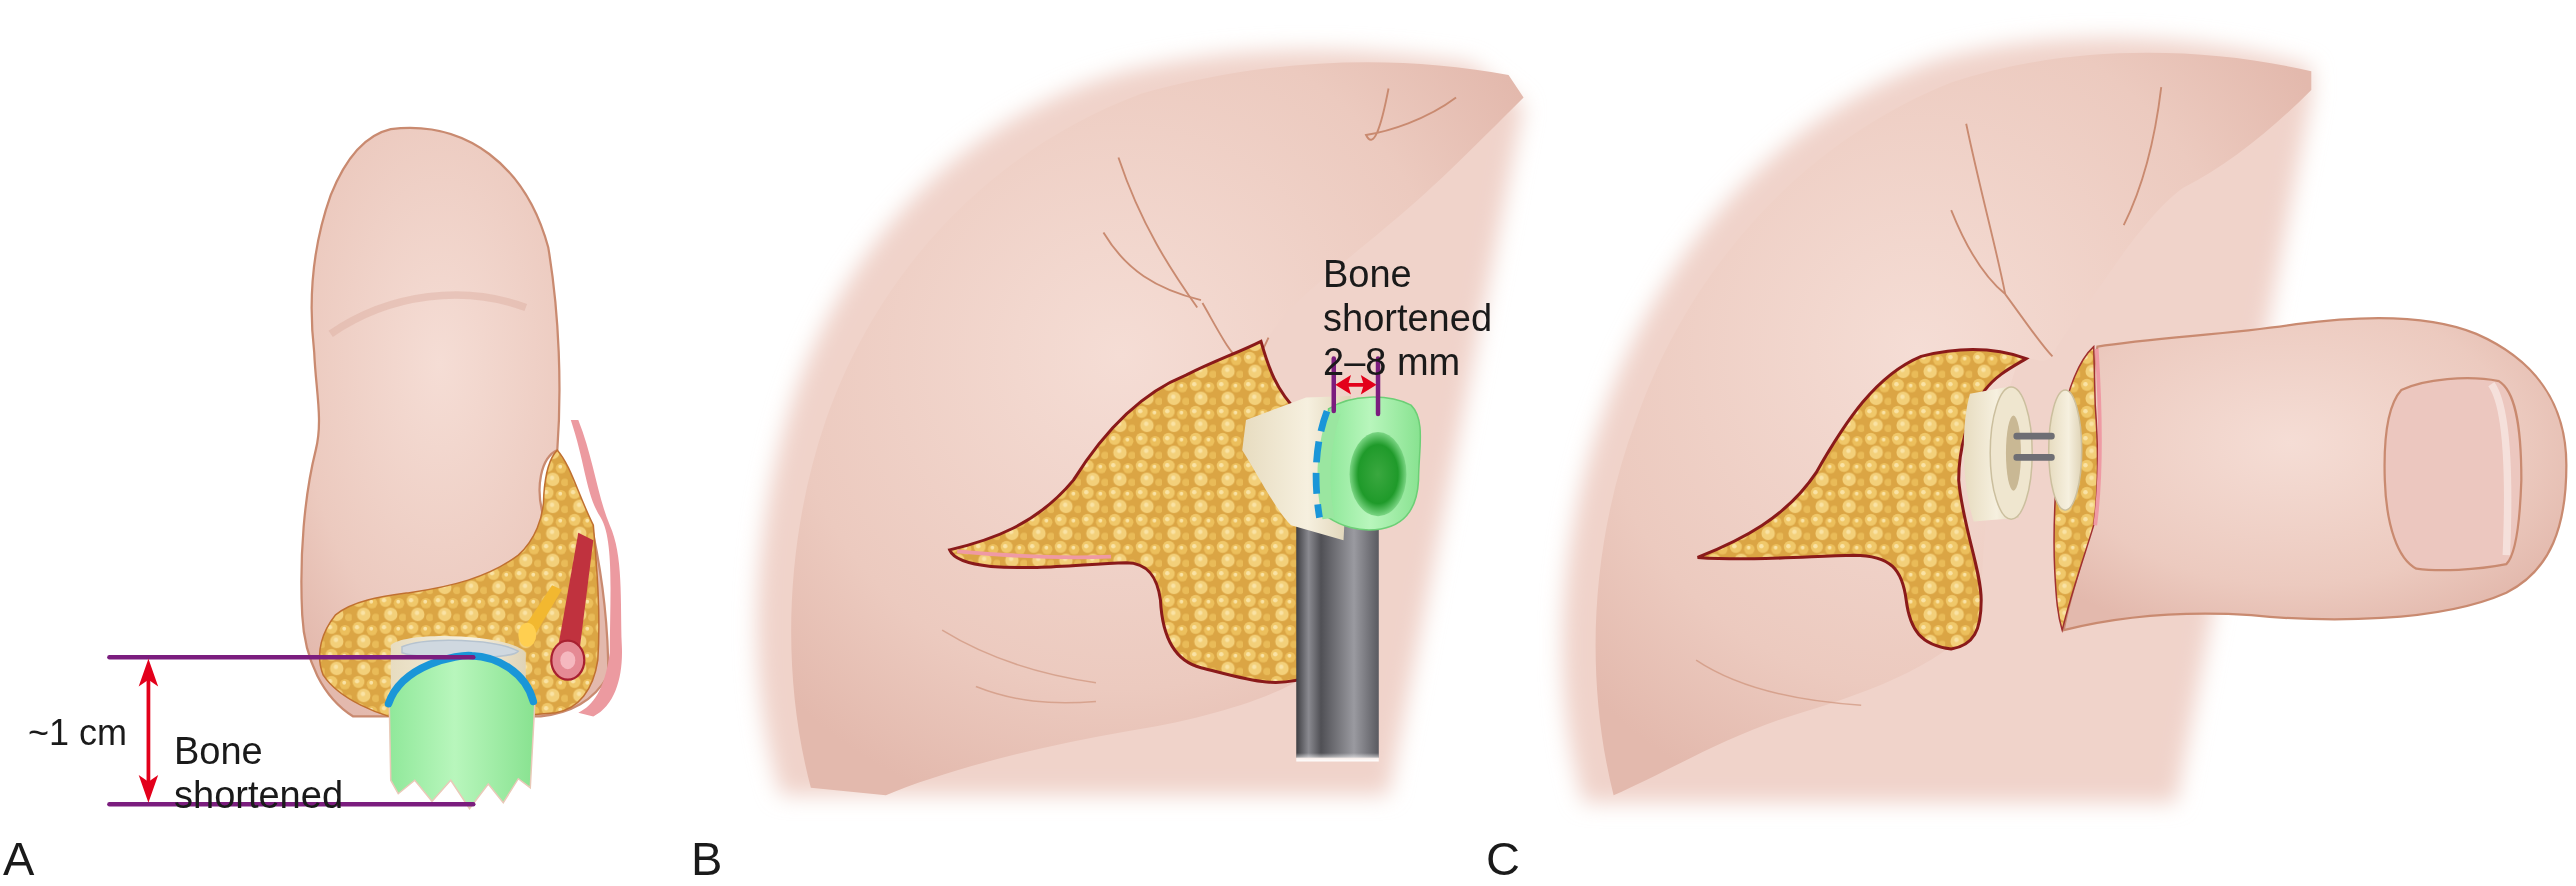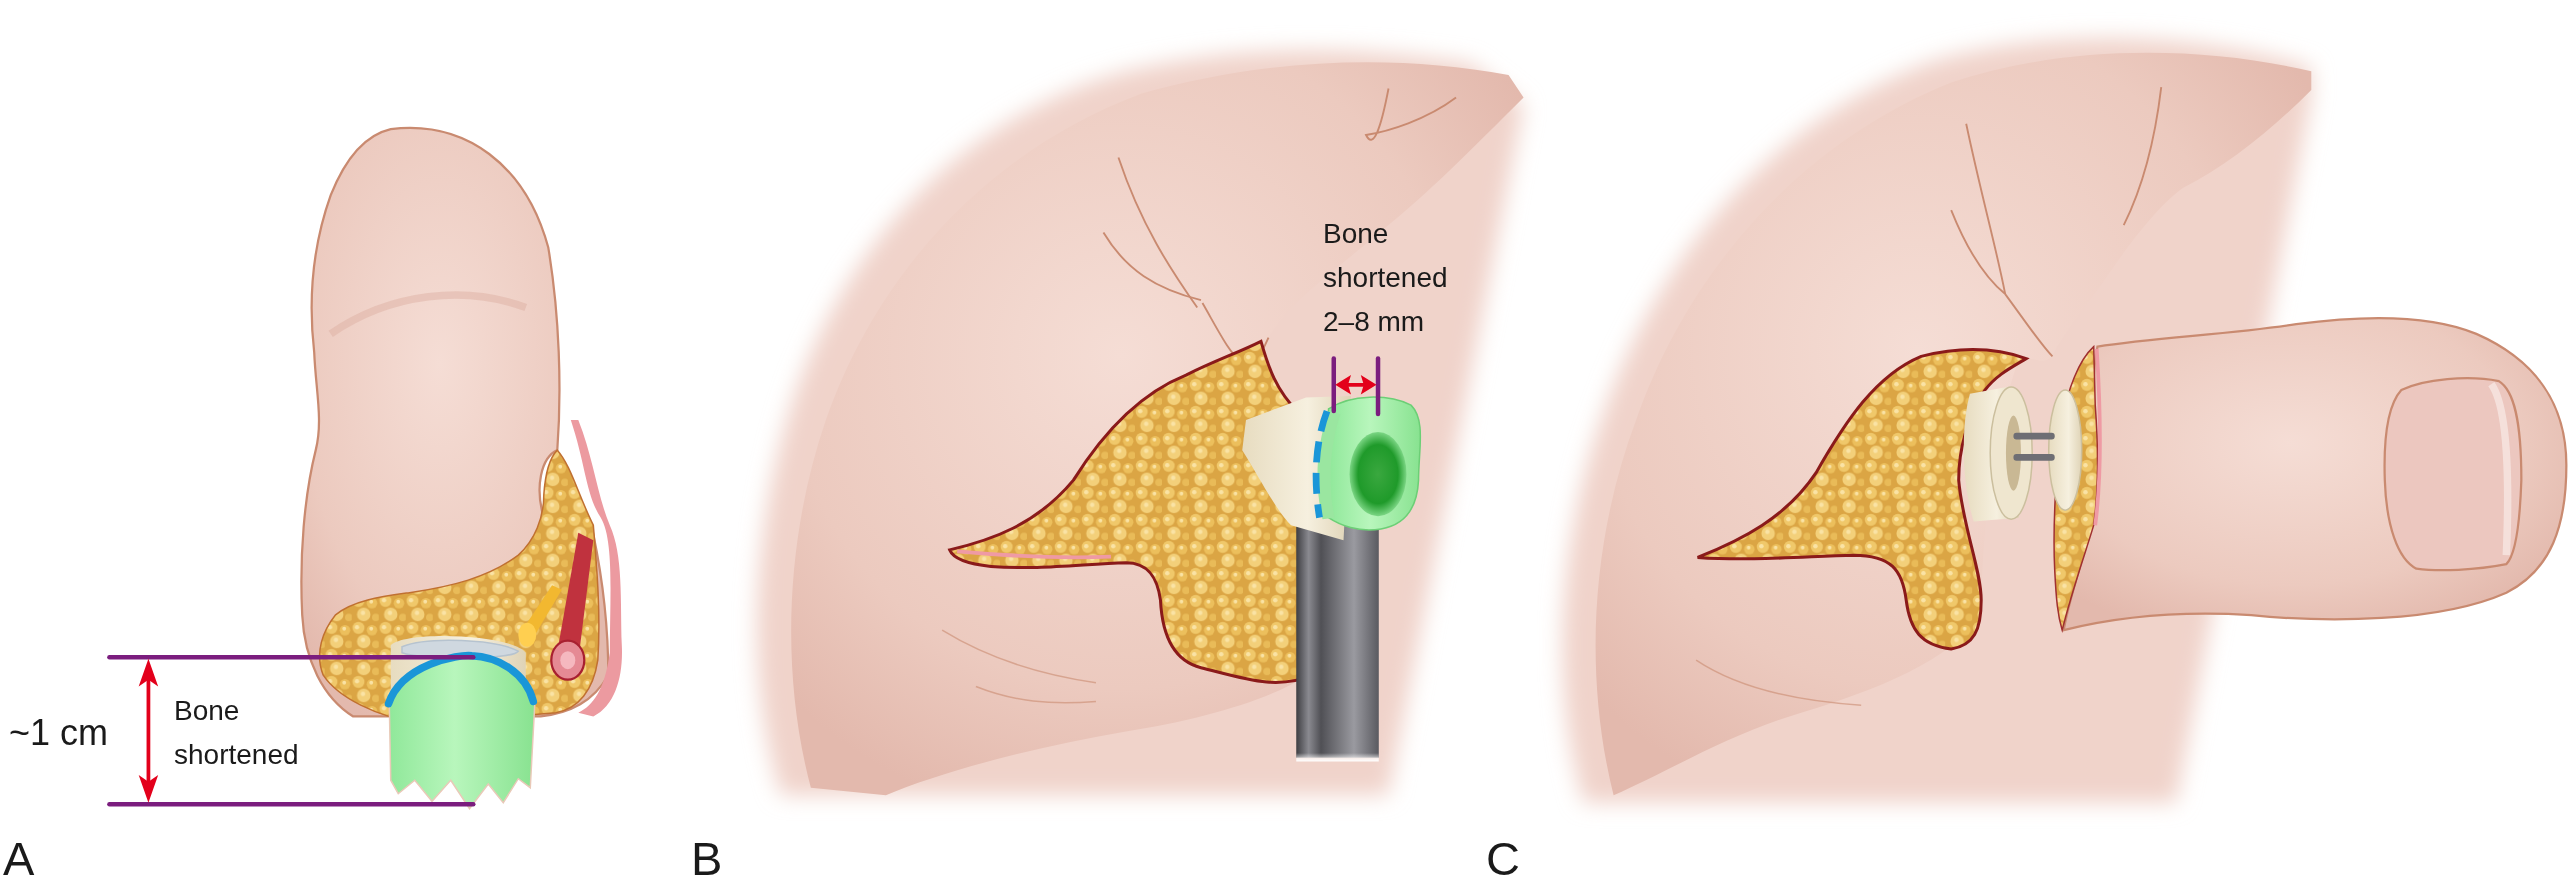--- a/index.html
+++ b/index.html
@@ -1,22 +1,22 @@
 <!DOCTYPE html>
 <html style="font-size:12px"><head>
 <meta charset="utf-8">
 <style>
   html, body { margin: 0; padding: 0; background: #ffffff; }
   body { width: 2576px; height: 886px; position: relative; overflow: hidden;
          font-family: "Liberation Sans", sans-serif; }
   svg.art { position: absolute; left: 0; top: 0; }
   .lbl { position: absolute; color: #1a1a1a; font-family: "Liberation Sans", sans-serif; line-height: 1; white-space: nowrap; }
   .panel-letter { font-size: 47px; }
-  .annot { font-size: 36px; }
-  .annot-multi { font-size: 28px; line-height: 44px; }
+  .annot { font-size: 36px; margin-left: 19px; }
+  .annot-multi { font-size: 38px; line-height: 44px; margin-top: 40px; }
 </style>
 </head>
 <body>
 
 <svg class="art" width="2576" height="886" viewBox="0 0 3432 1181">
   <defs>
     <radialGradient id="skinGrad" cx="45%" cy="40%" r="65%">
       <stop offset="0%" stop-color="#f5ddd5"></stop>
       <stop offset="70%" stop-color="#eccabf"></stop>
       <stop offset="100%" stop-color="#e3b9ad"></stop>

